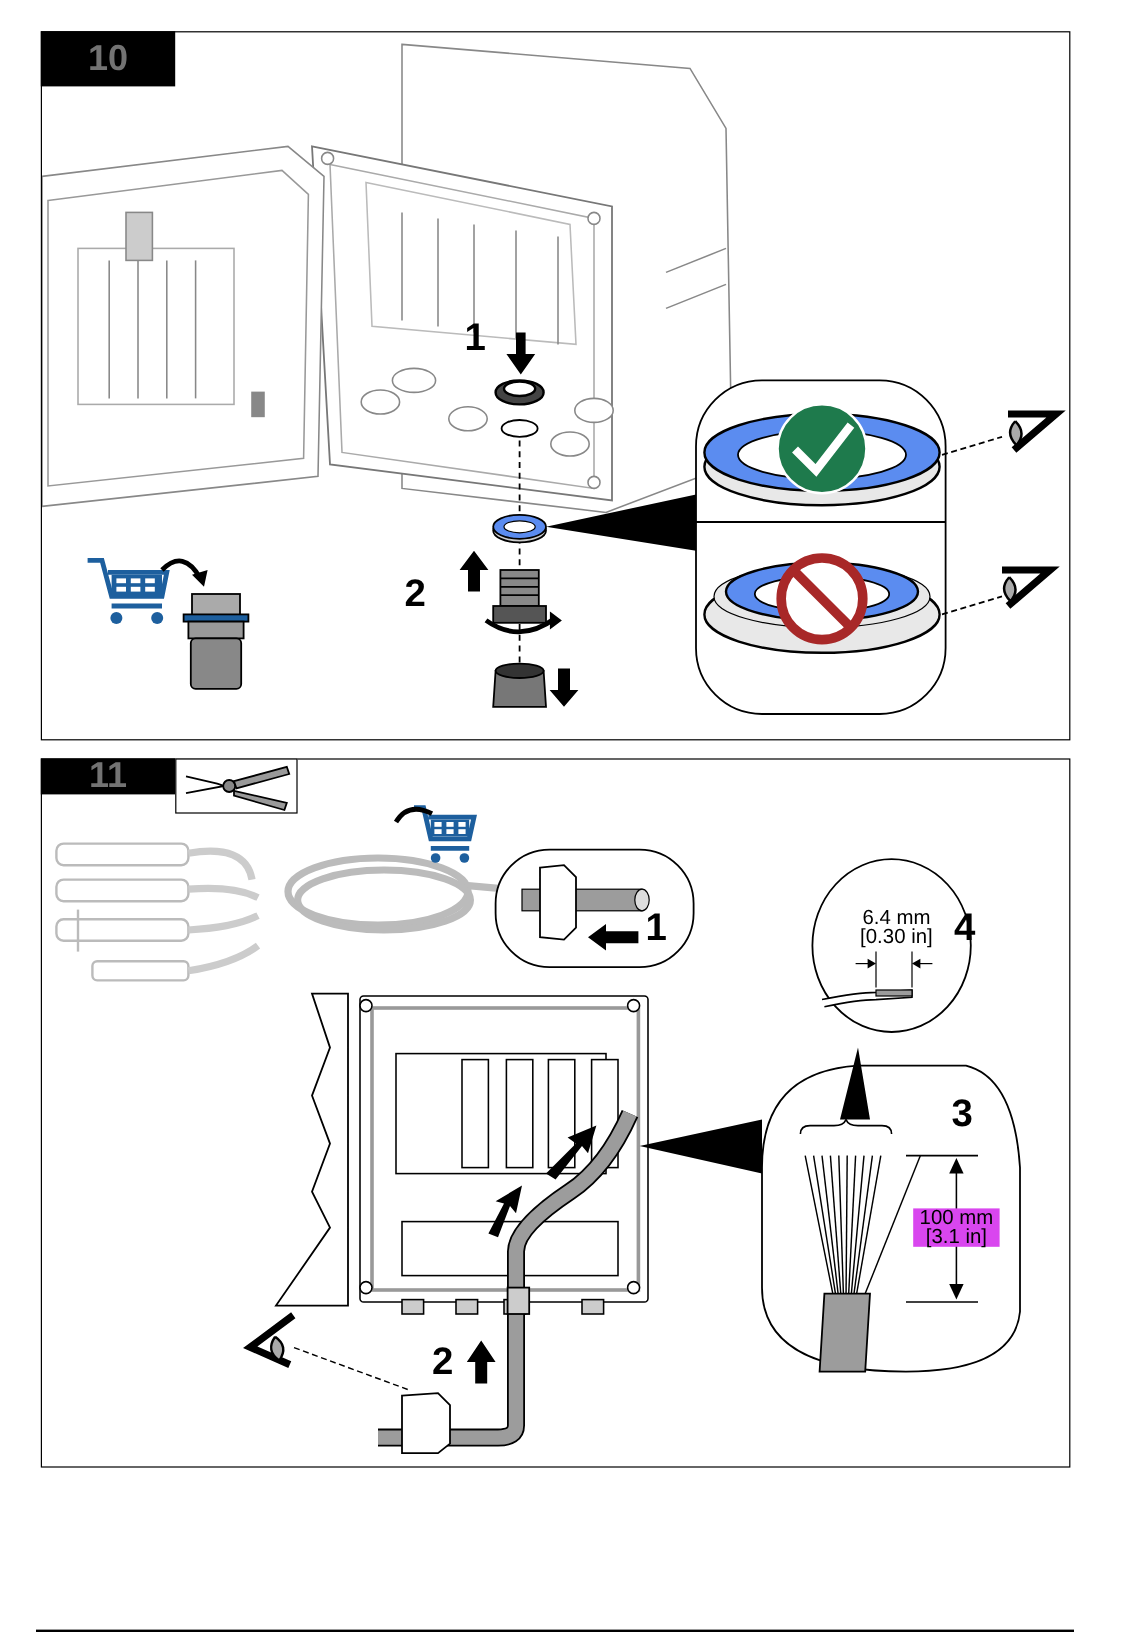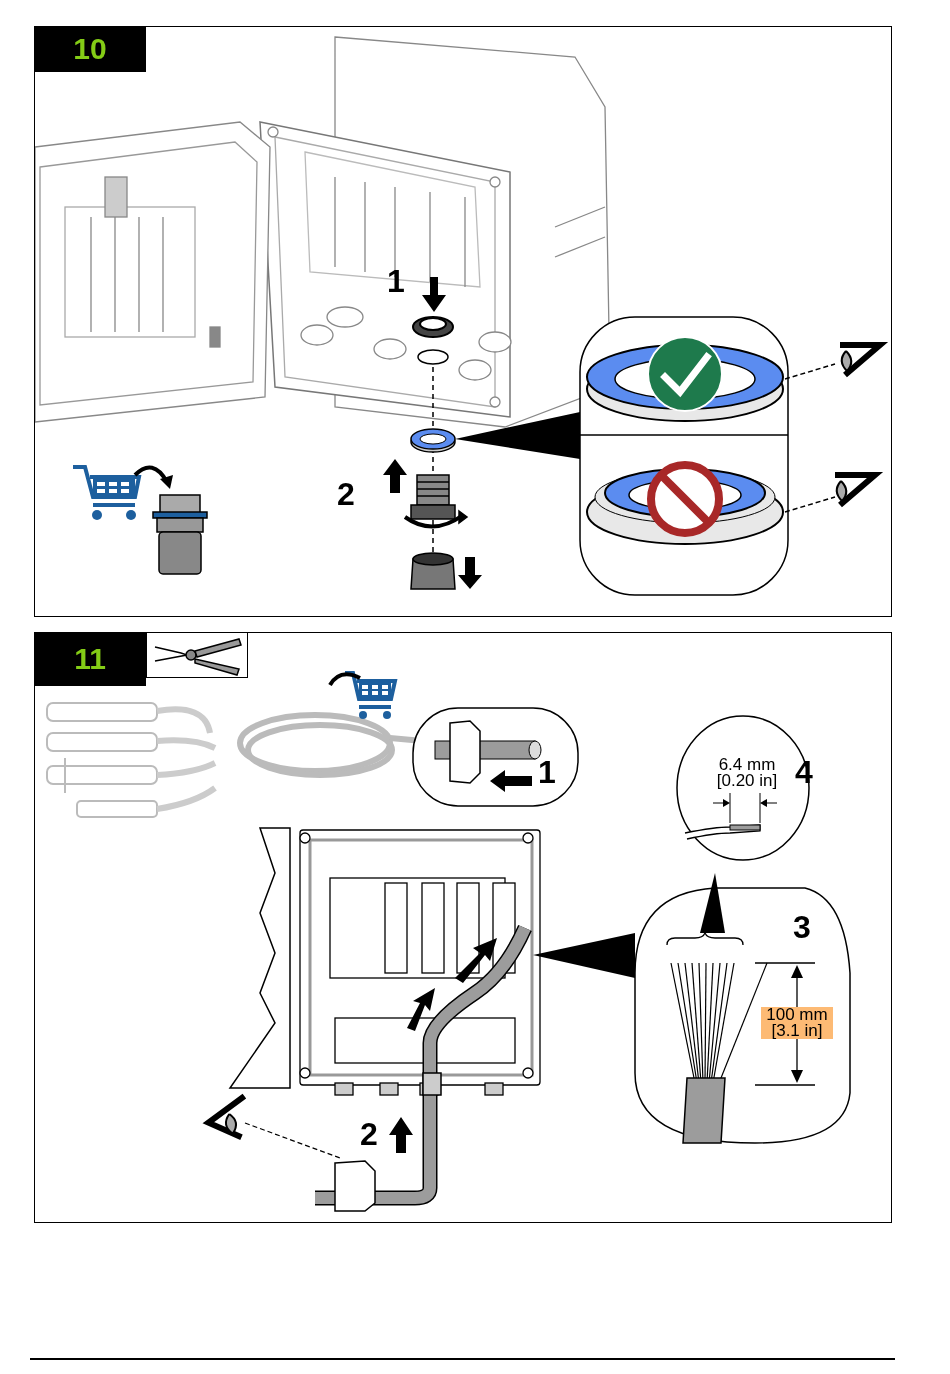--- a/index.html
+++ b/index.html
@@ -1,22 +1,22 @@
 <!DOCTYPE html>
 <html><head>
 <meta charset="utf-8">
 <style>
   html,body{margin:0;padding:0;background:#fff;}
   body{width:950px;height:1374px;position:relative;font-family:"Liberation Sans",sans-serif;overflow:hidden;}
   .panel{position:absolute;border:1.5px solid #000;background:#fff;box-sizing:border-box;}
   #p10{left:34px;top:26px;width:858px;height:591px;}
   #p11{left:34px;top:632px;width:858px;height:591px;}
-  .step-badge{position:absolute;left:-1px;top:-1px;background:#000;color:#84cc16;font-weight:bold;font-size:30px;display:flex;align-items:center;justify-content:center;}
+  .step-badge{position:absolute;left:-1px;top:-1px;background:#000;color:#737373;font-weight:bold;font-size:30px;display:flex;align-items:center;justify-content:center;}
   #p10 .step-badge{width:112px;height:46px;}
-  #p11 .step-badge{width:112px;height:54px;}
+  #p11 .step-badge{width:112px;height:30px;}
   .tool-box{position:absolute;left:111px;top:-1px;width:102px;height:46px;border:1.5px solid #000;box-sizing:border-box;background:#fff;}
   svg.ill{position:absolute;left:0;top:0;}
   .dim{position:absolute;font-size:17px;color:#000;text-align:center;line-height:16px;}
   .footer-rule{position:absolute;left:30px;top:1358px;width:865px;height:1.5px;background:#000;}
 </style>
 </head>
 <body>
 
 <div class="panel" id="p10">
   <div class="step-badge">10</div>
@@ -288,21 +288,21 @@
       <line x1="678" y1="170" x2="692" y2="170" stroke="#000"></line>
       <path d="M688 166 L695 170 L688 174 Z" fill="#000"></path>
       <line x1="728" y1="170" x2="742" y2="170" stroke="#000"></line>
       <path d="M732 166 L725 170 L732 174 Z" fill="#000"></path>
     </g>
     <text x="760" y="150" font-family="Liberation Sans, sans-serif" font-weight="bold" font-size="32" fill="#000">4</text>
   </svg>
 
   <div class="dim" style="left:672px;top:124px;width:80px;">
     <div>6.4 mm</div>
-    <div>[0.20 in]</div>
+    <div>[0.30 in]</div>
   </div>
-  <div class="dim" style="left:726px;top:374px;width:72px;background:#fdba74;">
+  <div class="dim" style="left:726px;top:374px;width:72px;background:#d946ef;">
     <div>100 mm</div>
     <div>[3.1 in]</div>
   </div>
 </div>
 
 <div class="footer-rule"></div>
 
 </body></html>

